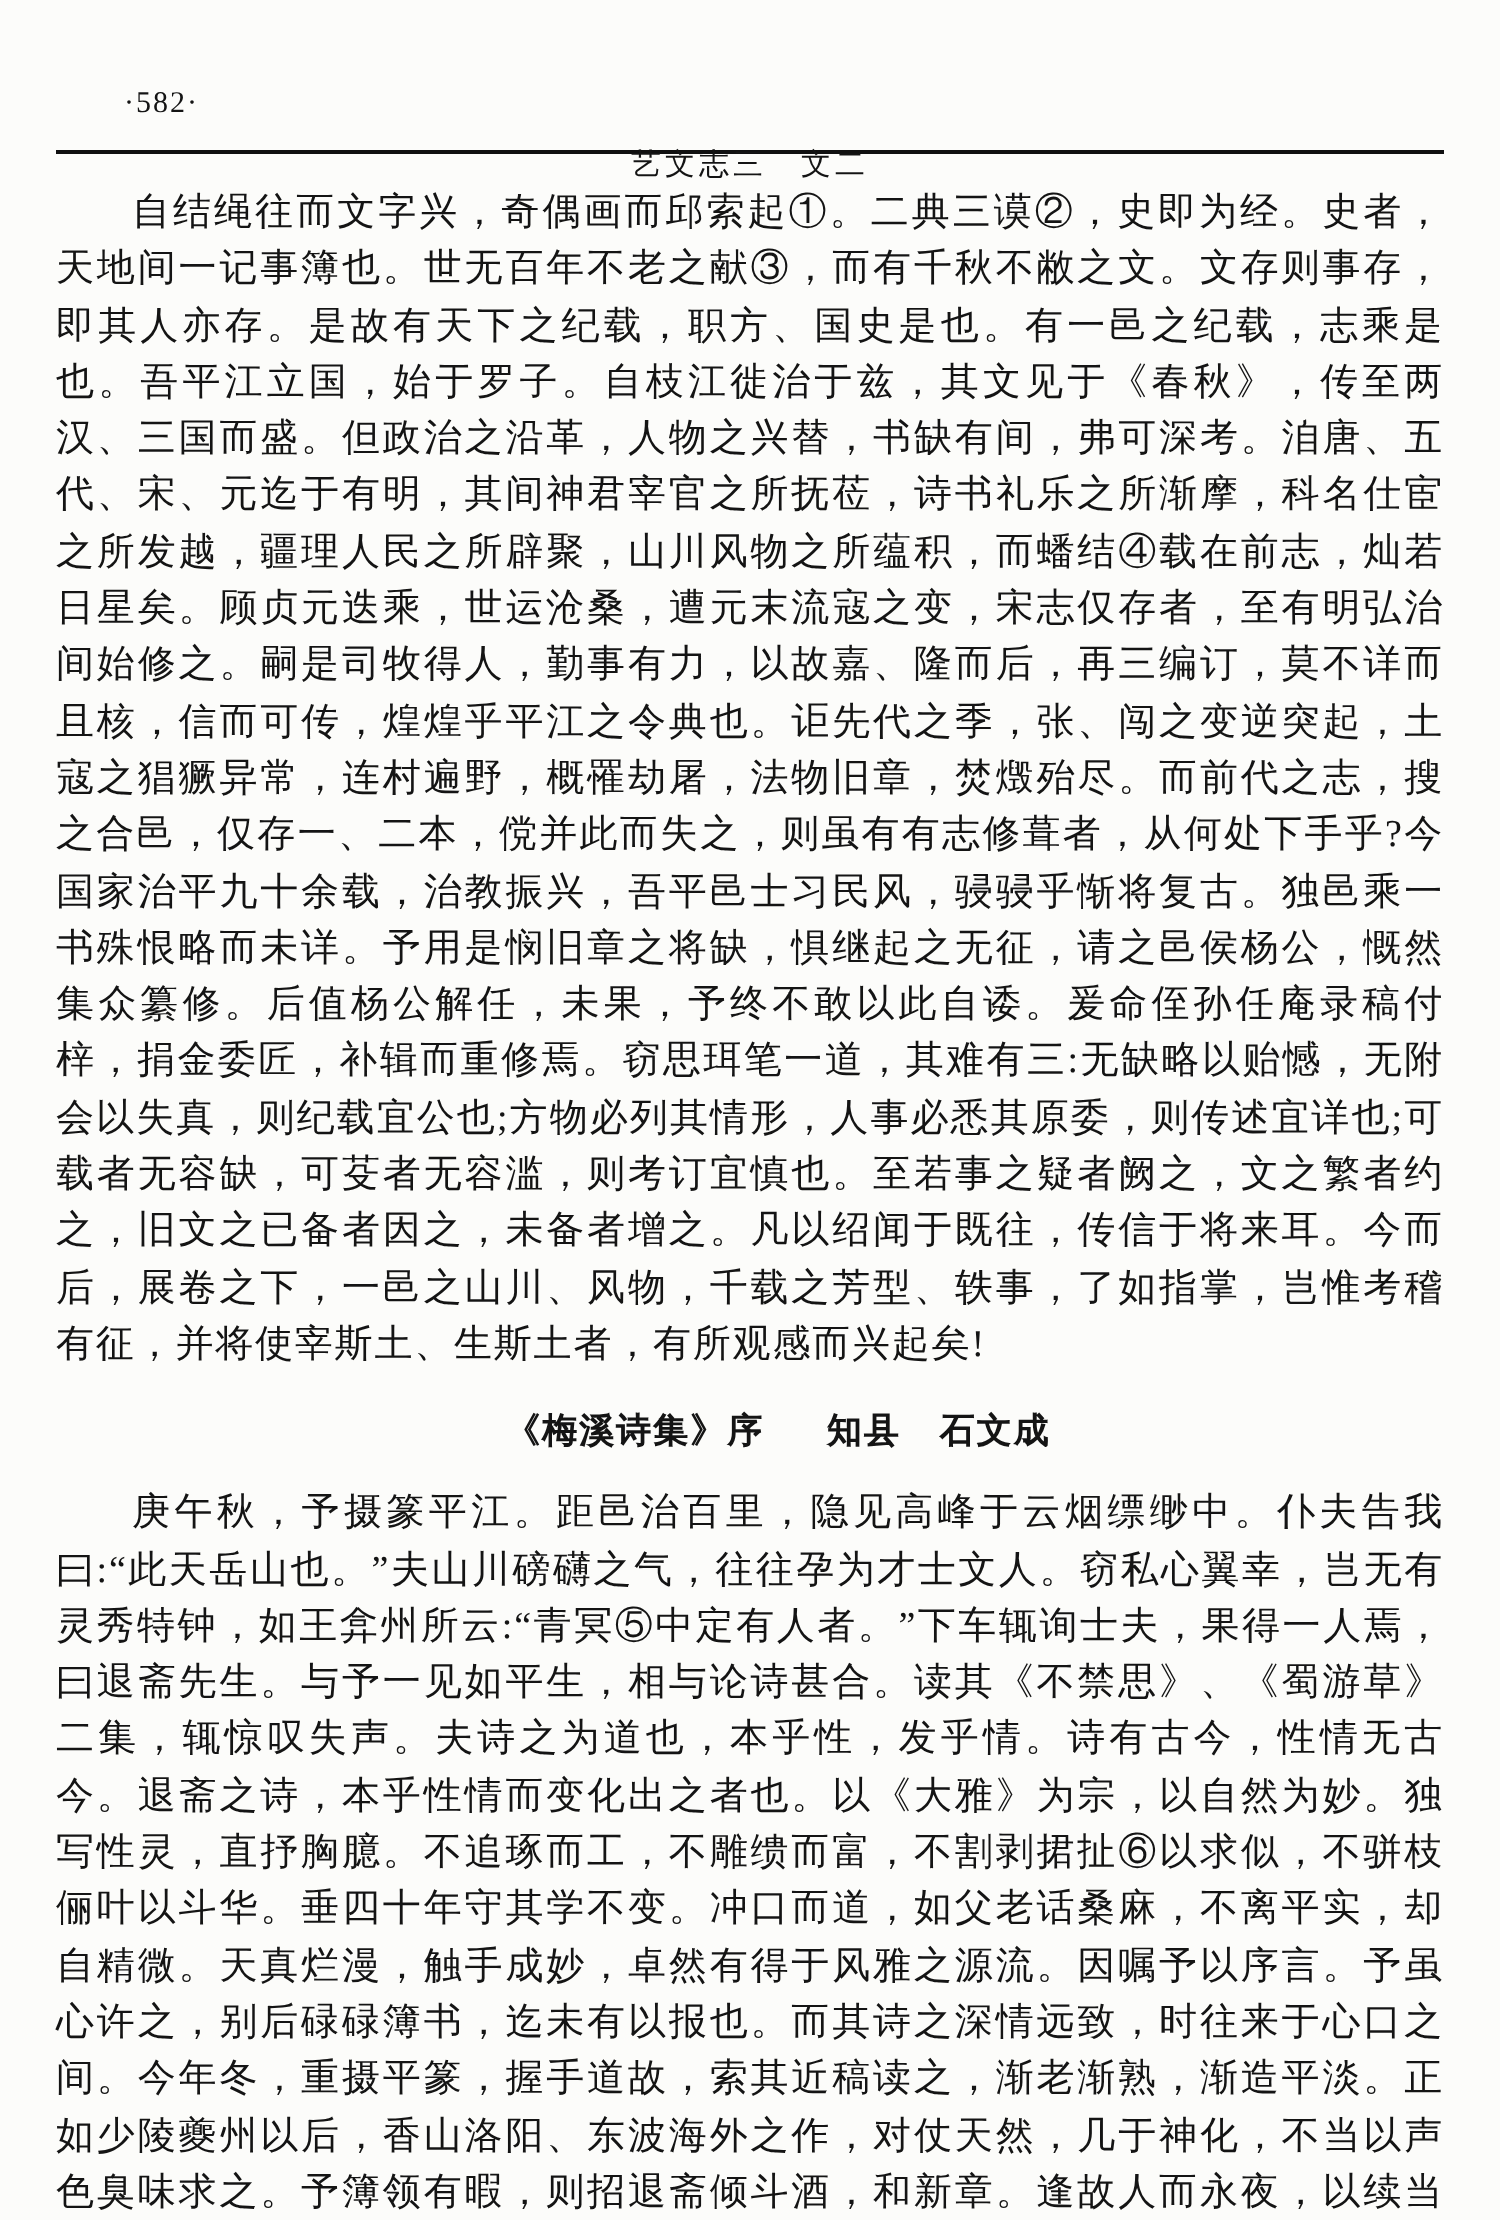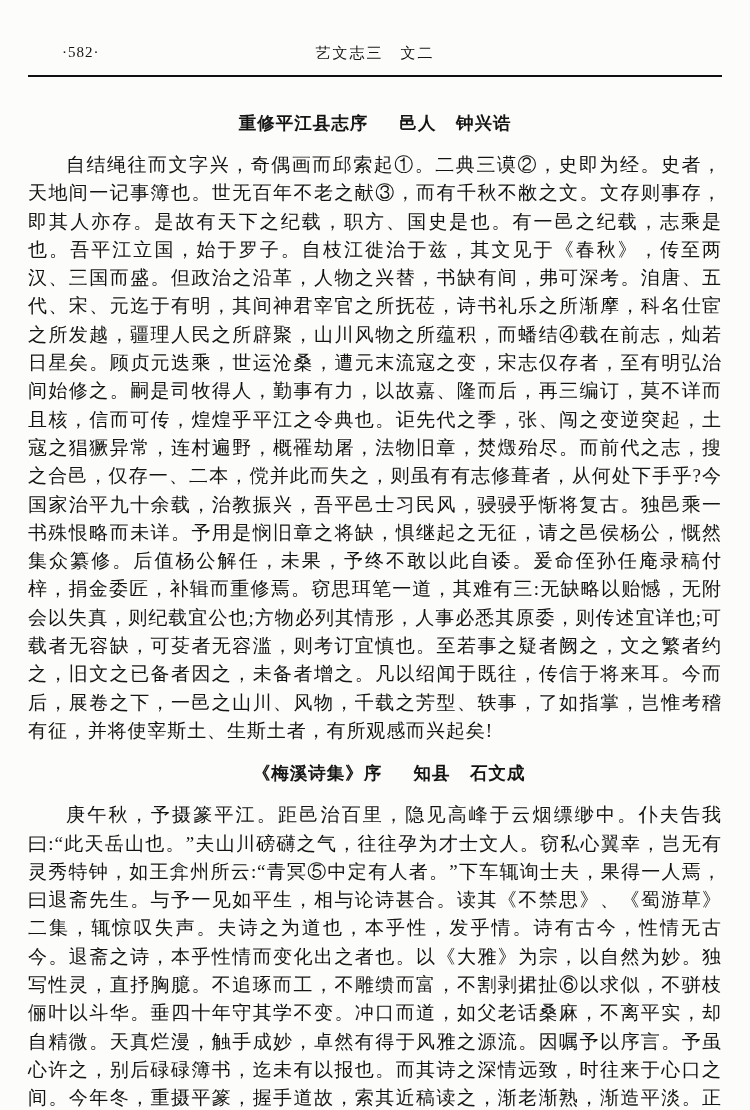--- a/index.html
+++ b/index.html
@@ -22,20 +22,21 @@
     height:24px;
   }
   .page-number{
     position:absolute;left:62px;top:44px;
     font-size:15px;letter-spacing:1px;
   }
   .running-title{
     text-align:center;
     font-size:15px;
     letter-spacing:2px;
+    margin-top:29px;
   }
   .header-rule{
     margin:7px 28px 0 28px;
     border:0;border-top:2.5px solid #101010;
   }
   .essay-title{
     text-align:center;
     font-weight:bold;
     font-size:17.5px;
     letter-spacing:1px;
@@ -58,25 +59,20 @@
 <body>
 
 <div class="page">
 
   <div class="header">
     <span class="page-number">·582·</span>
     <div class="running-title">艺文志三　文二</div>
   </div>
   <hr class="header-rule">
 
-  <h2 class="essay-title title-1">
-    <span class="t">重修平江县志序</span>
-    <span class="r">邑人</span>
-    <span class="n">钟兴诰</span>
-  </h2>
 
   <p class="body-text">自结绳往而文字兴，奇偶画而邱索起①。二典三谟②，史即为经。史者，天地间一记事簿也。世无百年不老之献③，而有千秋不敝之文。文存则事存，即其人亦存。是故有天下之纪载，职方、国史是也。有一邑之纪载，志乘是也。吾平江立国，始于罗子。自枝江徙治于兹，其文见于《春秋》，传至两汉、三国而盛。但政治之沿革，人物之兴替，书缺有间，弗可深考。洎唐、五代、宋、元迄于有明，其间神君宰官之所抚莅，诗书礼乐之所渐摩，科名仕宦之所发越，疆理人民之所辟聚，山川风物之所蕴积，而蟠结④载在前志，灿若日星矣。顾贞元迭乘，世运沧桑，遭元末流寇之变，宋志仅存者，至有明弘治间始修之。嗣是司牧得人，勤事有力，以故嘉、隆而后，再三编订，莫不详而且核，信而可传，煌煌乎平江之令典也。讵先代之季，张、闯之变逆突起，土寇之猖獗异常，连村遍野，概罹劫屠，法物旧章，焚燬殆尽。而前代之志，搜之合邑，仅存一、二本，傥并此而失之，则虽有有志修葺者，从何处下手乎?今国家治平九十余载，治教振兴，吾平邑士习民风，骎骎乎惭将复古。独邑乘一书殊恨略而未详。予用是悯旧章之将缺，惧继起之无征，请之邑侯杨公，慨然集众纂修。后值杨公解任，未果，予终不敢以此自诿。爰命侄孙任庵录稿付梓，捐金委匠，补辑而重修焉。窃思珥笔一道，其难有三:无缺略以贻憾，无附会以失真，则纪载宜公也;方物必列其情形，人事必悉其原委，则传述宜详也;可载者无容缺，可芟者无容滥，则考订宜慎也。至若事之疑者阙之，文之繁者约之，旧文之已备者因之，未备者增之。凡以绍闻于既往，传信于将来耳。今而后，展卷之下，一邑之山川、风物，千载之芳型、轶事，了如指掌，岂惟考稽有征，并将使宰斯土、生斯土者，有所观感而兴起矣!</p>
 
   <h2 class="essay-title title-2">
     <span class="t">《梅溪诗集》序</span>
     <span class="r">知县</span>
     <span class="n">石文成</span>
   </h2>
 
   <p class="body-text">庚午秋，予摄篆平江。距邑治百里，隐见高峰于云烟缥缈中。仆夫告我曰:“此天岳山也。”夫山川磅礴之气，往往孕为才士文人。窃私心翼幸，岂无有灵秀特钟，如王弇州所云:“青冥⑤中定有人者。”下车辄询士夫，果得一人焉，曰退斋先生。与予一见如平生，相与论诗甚合。读其《不禁思》、《蜀游草》二集，辄惊叹失声。夫诗之为道也，本乎性，发乎情。诗有古今，性情无古今。退斋之诗，本乎性情而变化出之者也。以《大雅》为宗，以自然为妙。独写性灵，直抒胸臆。不追琢而工，不雕缋而富，不割剥捃扯⑥以求似，不骈枝俪叶以斗华。垂四十年守其学不变。冲口而道，如父老话桑麻，不离平实，却自精微。天真烂漫，触手成妙，卓然有得于风雅之源流。因嘱予以序言。予虽心许之，别后碌碌簿书，迄未有以报也。而其诗之深情远致，时往来于心口之间。今年冬，重摄平篆，握手道故，索其近稿读之，渐老渐熟，渐造平淡。正如少陵夔州以后，香山洛阳、东波海外之作，对仗天然，几于神化，不当以声色臭味求之。予簿领有暇，则招退斋倾斗酒，和新章。逢故人而永夜，以续当年晤歌之乐。犹记予庚午莅平时，退斋抱足疴，跛不能行，每以不能偕游天岳为憾。计与退斋别三年矣! 双鬓萧然，两足无恙。因语予曰:向有天岳之约，予以足疾不能偕，试望云烟缥缈中，峰峦如故。欲续前游，将为杖笠之导。乃以民事纷扰，首涂匆遽，卒不能践前约。然读退斋之诗，此身固日在云峰霞岫间矣! 乾隆十八年十一月。</p>

